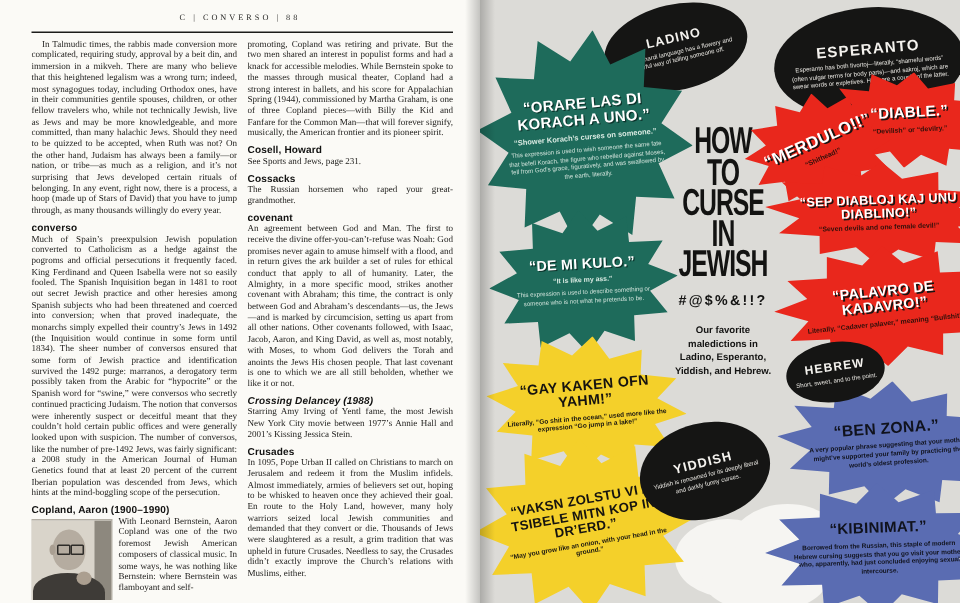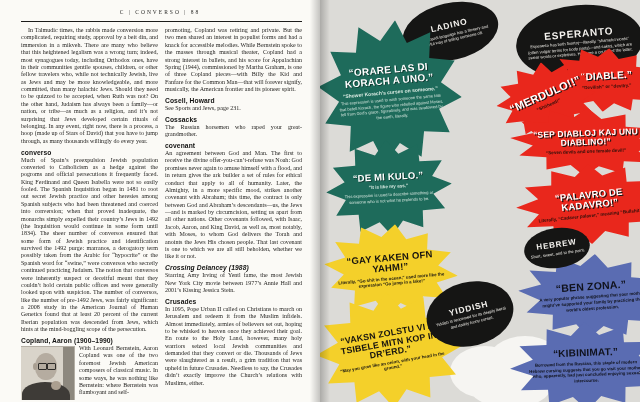--- a/index.html
+++ b/index.html
@@ -121,20 +121,29 @@
 <div class="spine"></div>
 
 <div class="right-page">
 
   <div class="cloud">
     <span class="c1"></span>
       <span class="c2"></span>
       <span class="c3"></span>
   </div>
 
+  <div class="center-col">
+    <div class="title-line">HOW</div>
+    <div class="title-line">TO</div>
+    <div class="title-line">CURSE</div>
+    <div class="title-line">IN</div>
+    <div class="title-line">JEWISH</div>
+    <div class="symbols">#@$%&amp;!!?</div>
+    <div class="subtitle">Our favorite maledictions in Ladino, Esperanto, Yiddish, and Hebrew.</div>
+  </div>
 
   <div class="oval" style="left:82px;top:3px;width:97px;height:57px;transform:rotate(-13deg);">
     <div class="oname" style="font-size:8.5px;">LADINO</div>
     <div class="onote">The Sephardi language has a flowery and colorful way of telling someone off.</div>
   </div>
   <div class="oval" style="left:196px;top:5px;width:127px;height:74px;transform:rotate(-5deg);">
     <div class="oname" style="font-size:10px;">ESPERANTO</div>
     <div class="onote">Esperanto has both fivortoj—literally, “shameful words” (often vulgar terms for body parts)—and sakroj, which are swear words or expletives. Here are a couple of the latter.</div>
   </div>
   <div class="oval front" style="left:106px;top:282px;width:88px;height:64px;transform:rotate(-14deg);">

